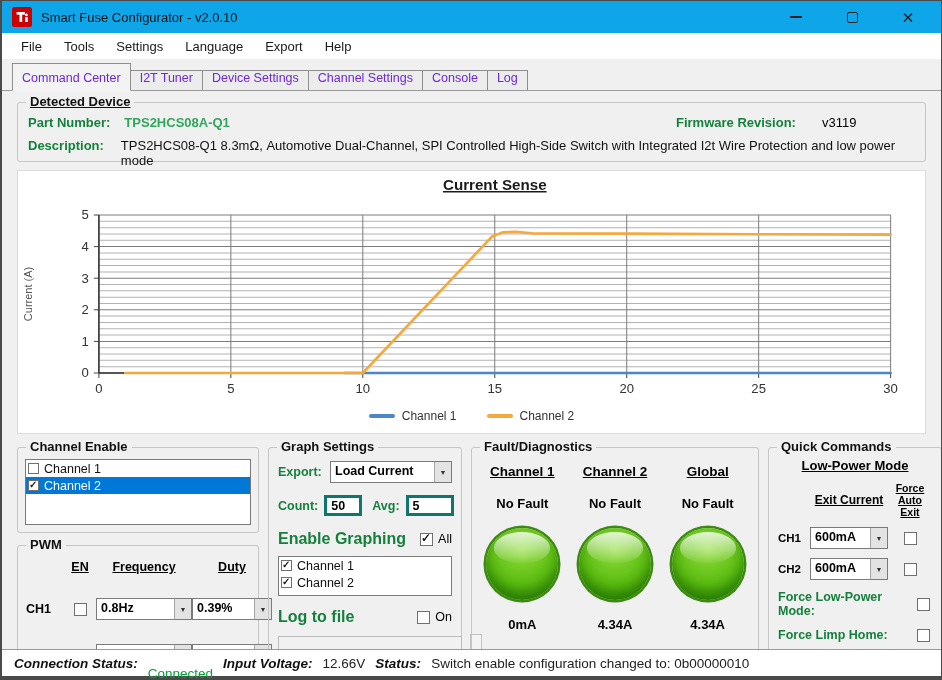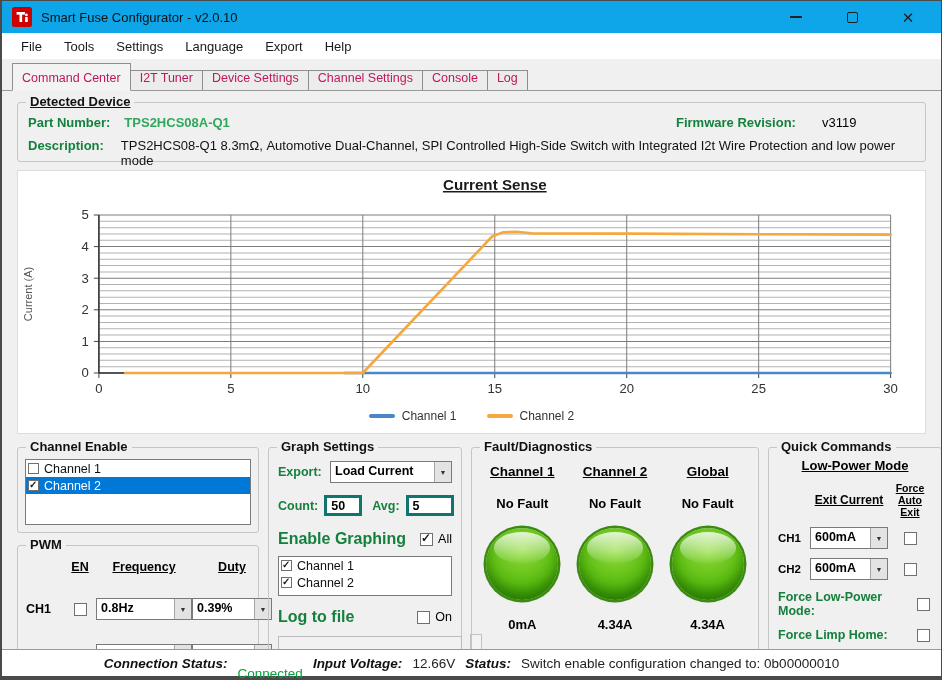--- a/index.html
+++ b/index.html
@@ -21,21 +21,21 @@
   .min-glyph { width: 12px; height: 2px; background: #222; display: inline-block; }
   .max-glyph { width: 11px; height: 11px; border: 1.6px solid #222; display: inline-block; border-radius: 2px; }
   .close-glyph { font-size: 15px; line-height: 1; }
 
   
   .menubar { height: 26px; background: #fff; display: flex; align-items: center; padding-left: 8px; flex: none; }
   .menu-item { font-size: 13px; color: #1a1a1a; padding: 4px 11px; cursor: default; }
 
   
   .tabstrip { height: 32px; background: #f0f0f0; display: flex; align-items: flex-end; padding: 4px 0 0 10px; border-bottom: 1px solid #9a9a9a; flex: none; }
-  .tab { font-size: 12.5px; color: #be185d; padding: 0 9px 5px; border: 1px solid #8e8e8e; border-bottom: none; background: #ececec; margin-top: 4px; position: relative; text-align: right; }
+  .tab { font-size: 12.5px; color: #6d28d9; padding: 0 9px 5px; border: 1px solid #8e8e8e; border-bottom: none; background: #ececec; margin-top: 4px; position: relative; text-align: right; }
   .tab + .tab { border-left: none; }
   .tab.selected { margin-top: 0; padding-top: 7px; background: #f3f3f3; margin-bottom: -1px; border-bottom: 1px solid #f3f3f3; z-index: 2; border-left: 1px solid #8e8e8e; }
 
   
   .content { flex: 1; background: #f0f0f0; padding: 7px 15px 0; display: flex; flex-direction: column; overflow: hidden; }
 
   .groupbox { border: 1px solid #c6c6c6; border-radius: 3px; position: relative; background: transparent; }
   .gb-label { position: absolute; top: -9px; left: 8px; background: #f0f0f0; padding: 0 4px; font-weight: bold; font-size: 13px; color: #111; white-space: nowrap; }
   .gb-label.underline { text-decoration: underline; }
 
@@ -113,21 +113,21 @@
   .quick-box { flex: 1; padding: 10px 9px 9px; display: flex; flex-direction: column; }
   .qc-title { text-align: center; font-size: 13px; font-weight: bold; text-decoration: underline; }
   .qc-grid { display: grid; grid-template-columns: 32px 1fr 44px; align-items: center; row-gap: 9px; margin-top: 9px; }
   .qc-h { font-size: 12px; font-weight: bold; text-decoration: underline; text-align: center; }
   .qc-h.two-line { font-size: 10.5px; line-height: 1.15; }
   .qc-ch { font-size: 11.5px; font-weight: bold; }
   .qc-toggle { display: flex; align-items: center; justify-content: space-between; margin-top: 10px; padding-right: 2px; }
   .qc-toggle .lbl { font-size: 12.5px; }
 
   
-  .statusbar { height: 27px; background: #fff; border-top: 1px solid #9a9a9a; display: flex; align-items: center; padding: 0 12px; gap: 10px; font-size: 13.5px; flex: none; justify-content: center; }
+  .statusbar { height: 27px; background: #fff; border-top: 1px solid #9a9a9a; display: flex; align-items: center; padding: 0 12px; gap: 10px; font-size: 13.5px; flex: none; }
   .sb-lbl { font-weight: bold; font-style: italic; color: #111; }
   .sb-val { color: #222; }
 </style>
 </head>
 <body>
 
 <div class="window">
 
   <div class="titlebar">
     <svg class="ti-logo" viewBox="0 0 24 24">

